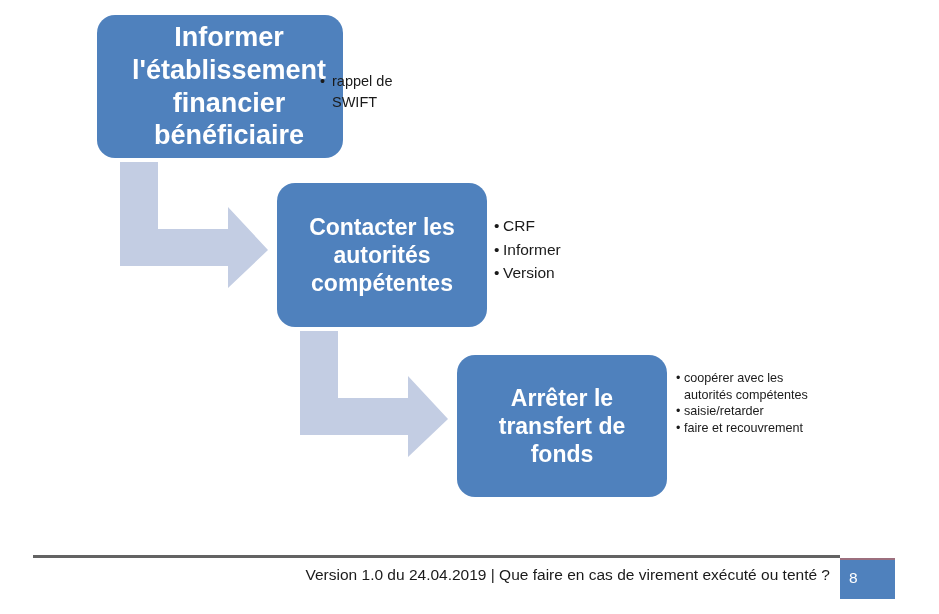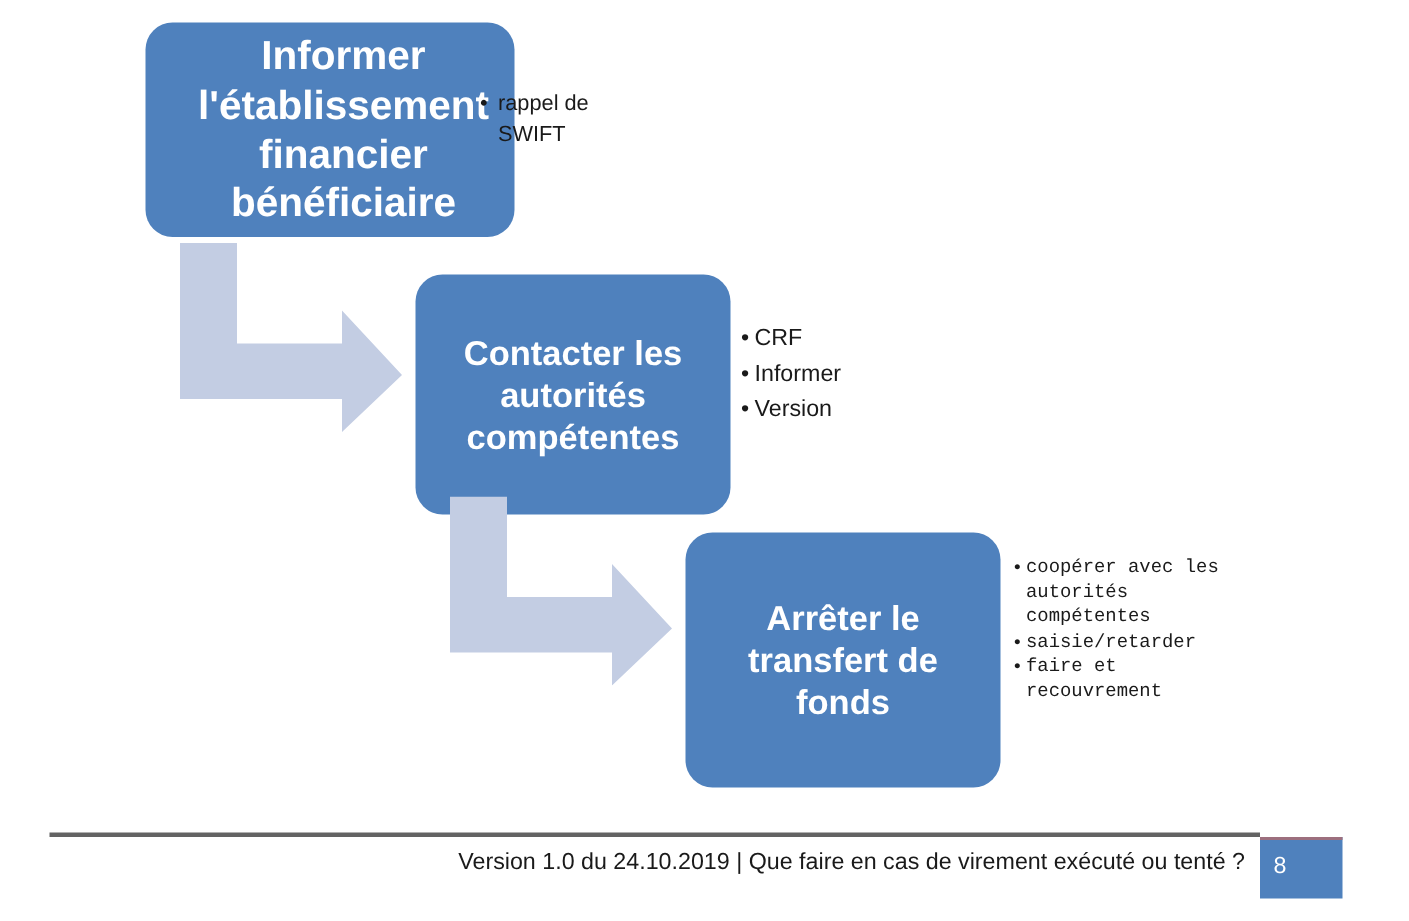--- a/index.html
+++ b/index.html
@@ -36,22 +36,22 @@
     box-sizing: border-box;
   }
   .proc-box .box-label {
     display: block;
     line-height: 1.22;
     padding: 0 8px;
     white-space: pre-line;
   }
 
   #box-1 { left: 97px;  top: 15px;  width: 246px; height: 143px; font-size: 27px; padding-left: 18px; }
-  #box-2 { left: 277px; top: 183px; width: 210px; height: 160px; font-size: 23px; }
-  #box-3 { left: 457px; top: 355px; width: 210px; height: 170px; font-size: 23px; }
+  #box-2 { left: 277px; top: 183px; width: 210px; height: 144px; font-size: 23px; }
+  #box-3 { left: 457px; top: 355px; width: 210px; height: 142px; font-size: 23px; }
 
   
   .bent-arrow {
     position: absolute;
     display: block;
   }
   #arrow-1 { left: 120px; top: 162px; width: 148px; height: 126px; }
   #arrow-2 { left: 300px; top: 331px; width: 148px; height: 126px; }
 
   
@@ -77,21 +77,21 @@
   }
 
   
   #bullets-1 {
     left: 320px;
     top: 59px;
     width: 120px;
     font-size: 14.5px;
     line-height: 1.42;
   }
-  #bullets-1 li .bullet-text { padding-left: 12px; }
+  #bullets-1 li .bullet-text { padding-left: 12px; margin-top: 12px; }
   #bullets-1 li .bullet-dot { font-size: 14.5px; line-height: 1.42; }
 
   
   #bullets-2 {
     left: 494px;
     top: 214px;
     width: 130px;
     font-size: 15.5px;
     line-height: 1.52;
   }
@@ -100,21 +100,21 @@
 
   
   #bullets-3 {
     left: 676px;
     top: 370px;
     width: 140px;
     font-size: 12.6px;
     line-height: 1.32;
   }
   #bullets-3 li { margin-bottom: 0px; }
-  #bullets-3 li .bullet-text { padding-left: 8px; font-family: Liberation Mono, monospace; }
+  #bullets-3 li .bullet-text { padding-left: 8px; }
   #bullets-3 li .bullet-dot { font-size: 12.6px; line-height: 1.32; }
 
   
   #footer-rule {
     position: absolute;
     left: 33px;
     top: 555px;
     width: 807px;
     height: 3px;
     background: #636363;
@@ -212,19 +212,19 @@
       <span class="bullet-text">saisie/retarder</span>
     </li>
     <li>
       <span class="bullet-dot">•</span>
       <span class="bullet-text">faire et recouvrement</span>
     </li>
   </ul>
 
   <div id="footer-rule"></div>
 
-  <div id="footer-text">Version 1.0 du 24.10.2019 | Que faire en cas de virement exécuté ou tenté ?</div>
+  <div id="footer-text">Version 1.0 du 24.04.2019 | Que faire en cas de virement exécuté ou tenté ?</div>
 
   <div id="page-number-box">
     <span class="page-num">8</span>
   </div>
 
 </div>
 
 </body></html>

